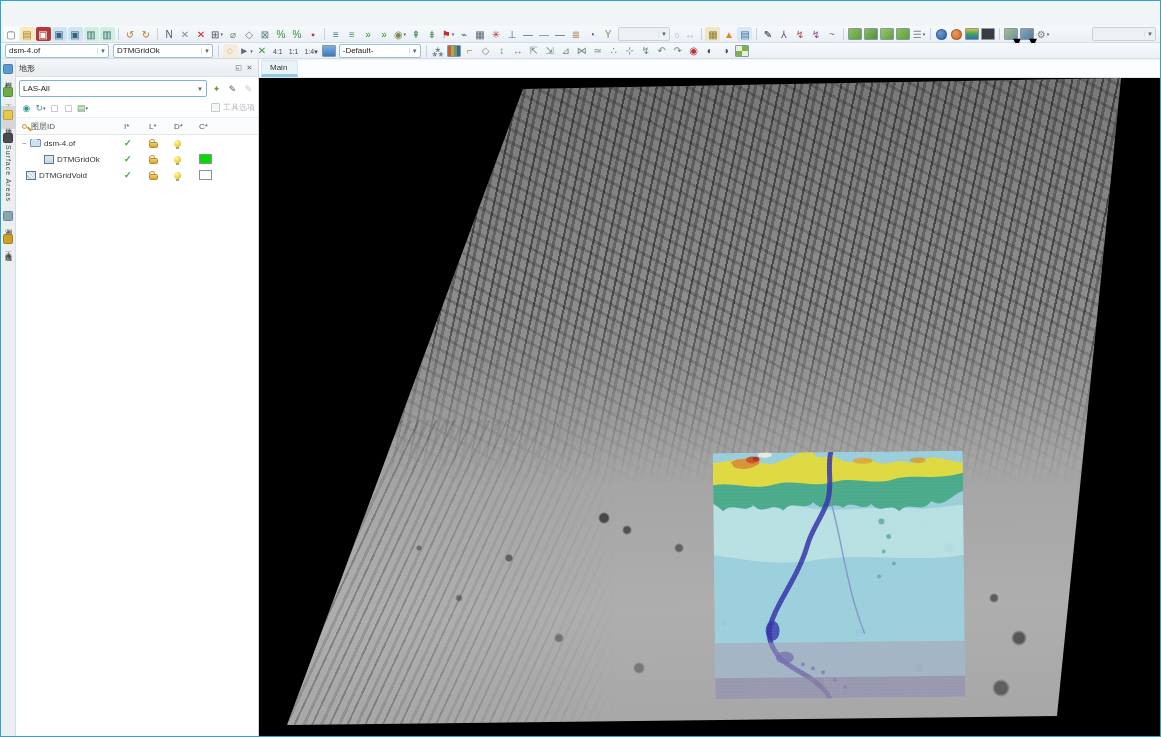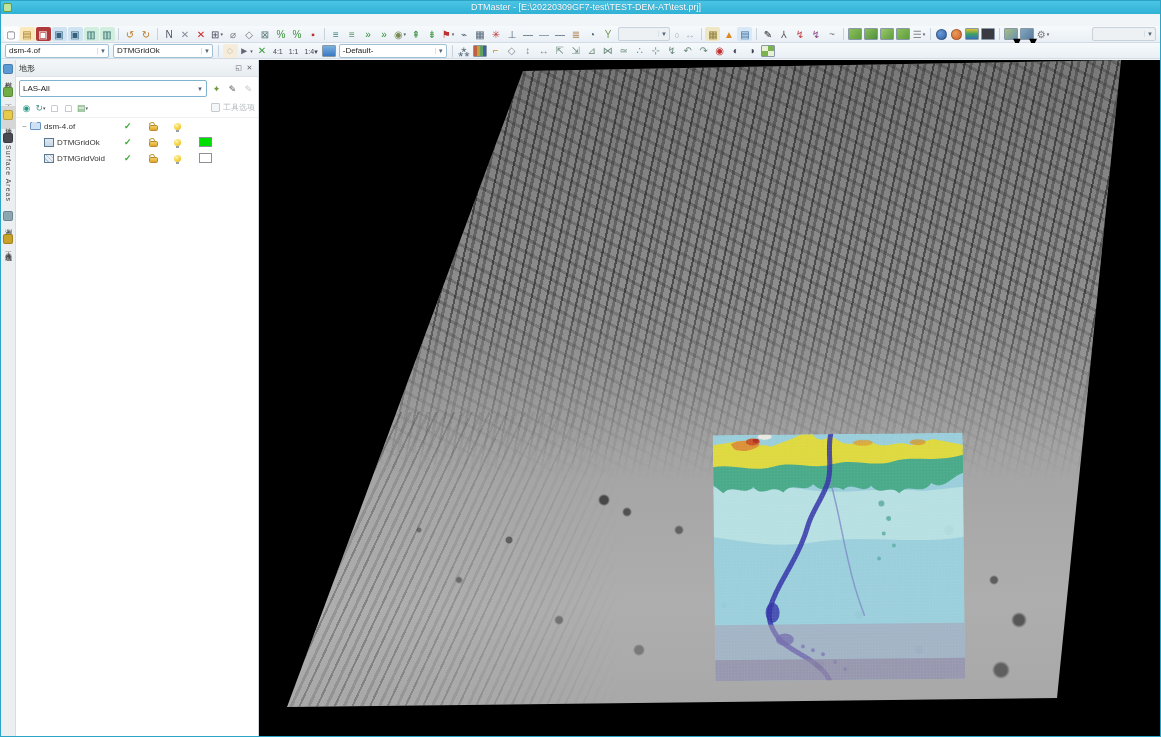--- a/index.html
+++ b/index.html
@@ -144,24 +144,20 @@
     radial-gradient(circle at 380px 590px, rgba(45,45,45,.4) 0 4px, rgba(0,0,0,0) 6px),
     radial-gradient(circle at 465px 545px, rgba(45,45,45,.4) 0 2px, rgba(0,0,0,0) 4px); }
   .dem-overlay { position:absolute; left:455px; top:374px; width:250px; height:246px;
     opacity:.93; transform:rotate(-0.6deg); }
 </style>
 </head>
 <body>
 
 <div id="app">
 
-  <div class="titlebar">
-    <div class="appicon"></div>
-    <div class="title">DTMaster - [E:\20220309GF7-test\TEST-DEM-AT\test.prj]</div>
-  </div>
 
 
   <div class="toolbar" id="toolbar1">
       <div class="ticon" style="background: rgb(253, 253, 253);">
         <span style="color: rgb(102, 102, 119);">▢</span>
       </div>
       <div class="ticon" style="background: rgb(251, 233, 188);">
         <span style="color: rgb(168, 127, 40);">▤</span>
       </div>
       <div class="ticon" style="background: rgb(176, 58, 58);">
@@ -356,21 +352,21 @@
         <span style="color: rgb(102, 102, 119);">►</span>
         <span class="dd">▾</span>
       </div>
       <div class="ticon">
         <span style="color: rgb(58, 154, 58);">✕</span>
       </div>
       <span class="tbtn-text">4:1</span>
       <span class="tbtn-text">1:1</span>
       <span class="tbtn-text">1:4<span class="dd">▾</span></span>
       <div class="thumb" style="background: linear-gradient(rgb(122, 176, 224), rgb(58, 121, 195));"></div>
-      <div class="tcombo" style="width: 108px;">
+      <div class="tcombo" style="width: 82px;">
         <span class="val">-Default-</span>
         <span class="arr">▼</span>
       </div>
       <div class="tsep"></div>
       <div class="ticon">
         <span style="color: rgb(85, 102, 119);">⁂</span>
       </div>
       <div class="thumb" style="background: linear-gradient(90deg, rgb(192, 96, 64) 0px, rgb(192, 96, 64) 25%, rgb(192, 160, 64) 0px, rgb(192, 160, 64) 50%, rgb(96, 160, 96) 0px, rgb(96, 160, 96) 75%, rgb(64, 96, 160) 0px, rgb(64, 96, 160) 100%);"></div>
       <div class="ticon">
         <span style="color: rgb(199, 144, 32);">⌐</span>
@@ -477,20 +473,30 @@
           <span class="pc-btn" style="margin-left: 1px; color: rgb(153, 153, 170);">▢</span>
           <span class="pc-btn" style="margin-left: 1px; color: rgb(153, 153, 170);">▢</span>
           <span class="pc-btn" style="margin-left: 1px; color: rgb(90, 154, 90);">▤<span style="font-size: 5px; color: rgb(85, 85, 102);">▾</span></span>
         </span>
       <span class="cbwrap">
         <span class="cbox"></span>
         <span>工具选项</span>
       </span>
     </div>
     <div class="tree">
+      <div class="tree-header">
+        <span class="th-name">
+          <span class="ic-key"></span>
+          <span>图层ID</span>
+        </span>
+        <span class="th-col" id="thc0">I*</span>
+        <span class="th-col" id="thc1">L*</span>
+        <span class="th-col" id="thc2">D*</span>
+        <span class="th-col" id="thc3">C*</span>
+      </div>
       <div id="tree-rows">
           <div class="tree-row">
             <span class="tr-name" style="padding-left: 4px;">
               <span class="expander">−</span>
               <span class="ic-folder"></span>
               <span>dsm-4.of</span>
             </span>
             <span class="tr-cell">
               <span class="mini-check">✓</span>
             </span>
@@ -515,21 +521,21 @@
               <span class="mini-lock"></span>
             </span>
             <span class="tr-cell">
               <span class="mini-bulb"></span>
             </span>
             <span class="tr-cell">
               <span class="swatch" style="background: rgb(0, 221, 0);"></span>
             </span>
           </div>
           <div class="tree-row">
-            <span class="tr-name" style="padding-left: 18px;">
+            <span class="tr-name" style="">
               <span class="expander"></span>
               <span class="ic-gridv"></span>
               <span>DTMGridVoid</span>
             </span>
             <span class="tr-cell">
               <span class="mini-check">✓</span>
             </span>
             <span class="tr-cell">
               <span class="mini-lock"></span>
             </span>
@@ -538,20 +544,23 @@
             </span>
             <span class="tr-cell">
               <span class="swatch" style="background: rgb(255, 255, 255);"></span>
             </span>
           </div>
         </div>
     </div>
   </div>
 
   <div class="main">
+    <div class="tabstrip">
+      <span class="doc-tab">Main</span>
+    </div>
     <div class="viewport">
       <div class="hillshade">
         <div class="hs-base"></div>
         <div class="hs-ridges"></div>
         <div class="hs-ridges2"></div>
         <div class="hs-speckles"></div>
       </div>
       <svg class="dem-overlay" viewBox="0 0 250 246" preserveAspectRatio="none">
         <defs>
           <pattern id="gridp" width="3.2" height="3.2" patternUnits="userSpaceOnUse">

